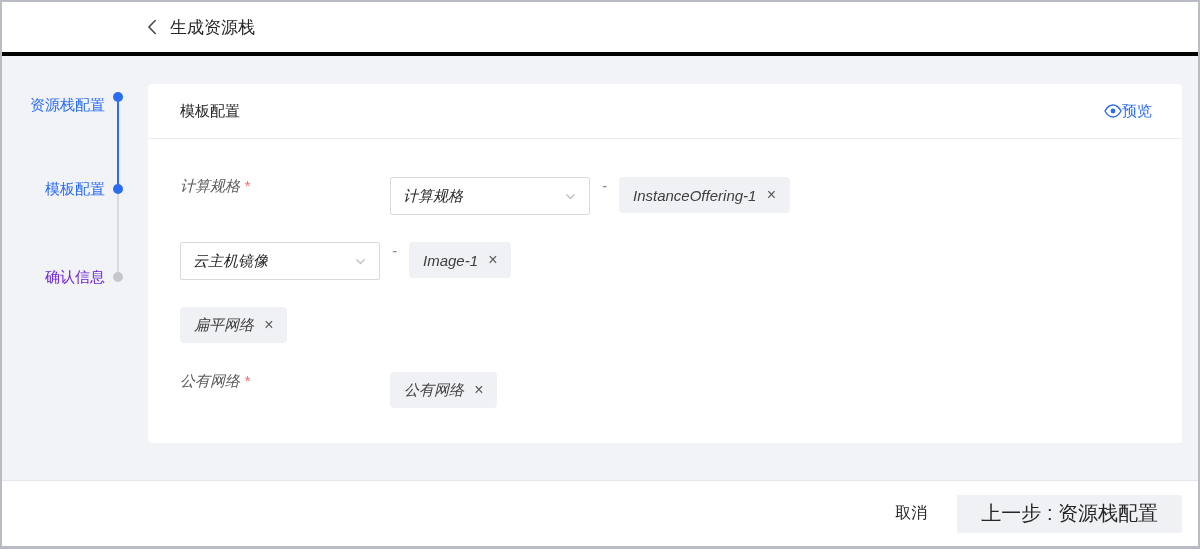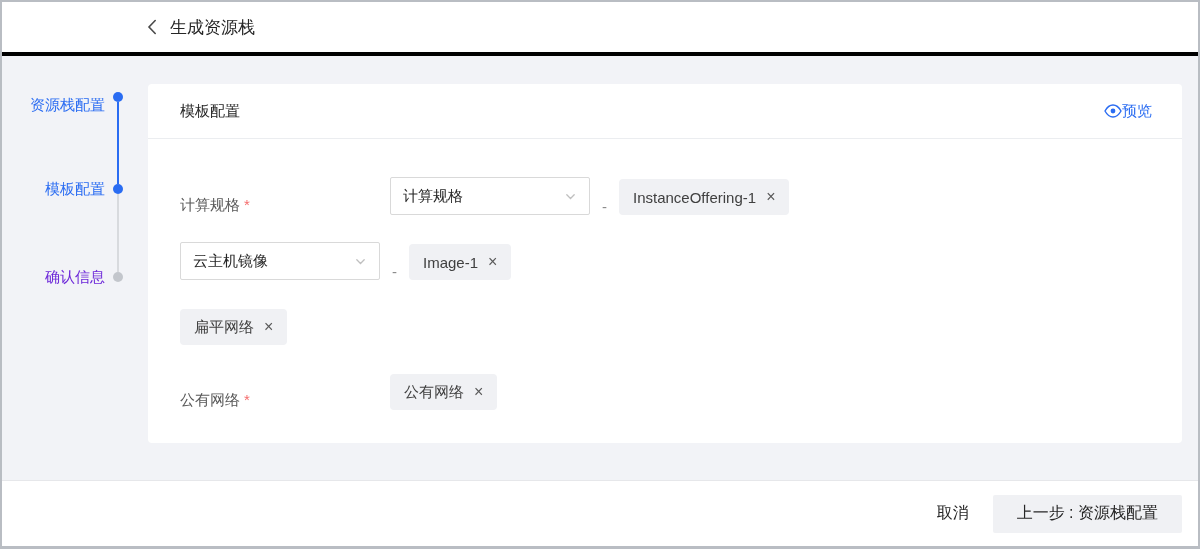--- a/index.html
+++ b/index.html
@@ -58,50 +58,50 @@
   .card-header{
     height:55px;display:flex;align-items:center;justify-content:space-between;
     padding:0 30px 0 32px;border-bottom:1px solid #ebedf0;
   }
   .card-title{font-size:15px;color:#262626;}
   .preview-link{
     display:flex;align-items:center;
     color:var(--link);font-size:15px;cursor:pointer;
   }
   .card-body{padding:38px 0 0 32px;}
-  .form-row{display:flex;align-items:flex-end;height:38px;margin-bottom:27px;}
+  .form-row{display:flex;align-items:flex-start;height:38px;margin-bottom:27px;font-style:italic;}
   .form-label{width:210px;font-size:15px;color:#595959;}
   .required{color:var(--required);margin-left:4px;}
   .select{
     width:200px;height:38px;background:#fff;
     border:1px solid #d9d9d9;border-radius:2px;
     display:flex;align-items:center;justify-content:space-between;
     padding:0 12px;font-size:15px;color:#262626;cursor:pointer;
   }
   .dash{margin:0 12px;color:#8c8c8c;font-size:15px;}
   .tag{
     height:36px;background:var(--tag-bg);border-radius:4px;
     display:inline-flex;align-items:center;gap:10px;
     padding:0 14px;font-size:15px;color:#404040;
   }
   .tag-x{color:#595959;font-size:16px;line-height:1;cursor:pointer;}
   
   .footer{
     flex:0 0 66px;background:#fff;border-top:1px solid #e6e7ea;
     display:flex;align-items:center;justify-content:flex-end;
-    padding-right:16px;gap:4px;
+    padding-right:16px;gap:16px;
   }
   .cancel-btn{
     font-size:16px;color:#262626;background:none;border:none;
     margin-right:14px;cursor:pointer;
     font-family:inherit;
   }
   .btn{
-    height:38px;border:none;border-radius:2px;font-size:16px;
-    cursor:pointer;font-family:inherit;margin-left:6px;
+    height:38px;border:none;border-radius:2px;font-size:20px;
+    cursor:pointer;font-family:inherit;
   }
   .btn-default{background:#f0f1f4;color:#262626;padding:0 24px;}
   .btn-primary{background:var(--accent);color:#fff;padding:0 20px;}
 </style>
 </head>
 <body>
 
 <div class="page">
 
   <div class="top-header">

